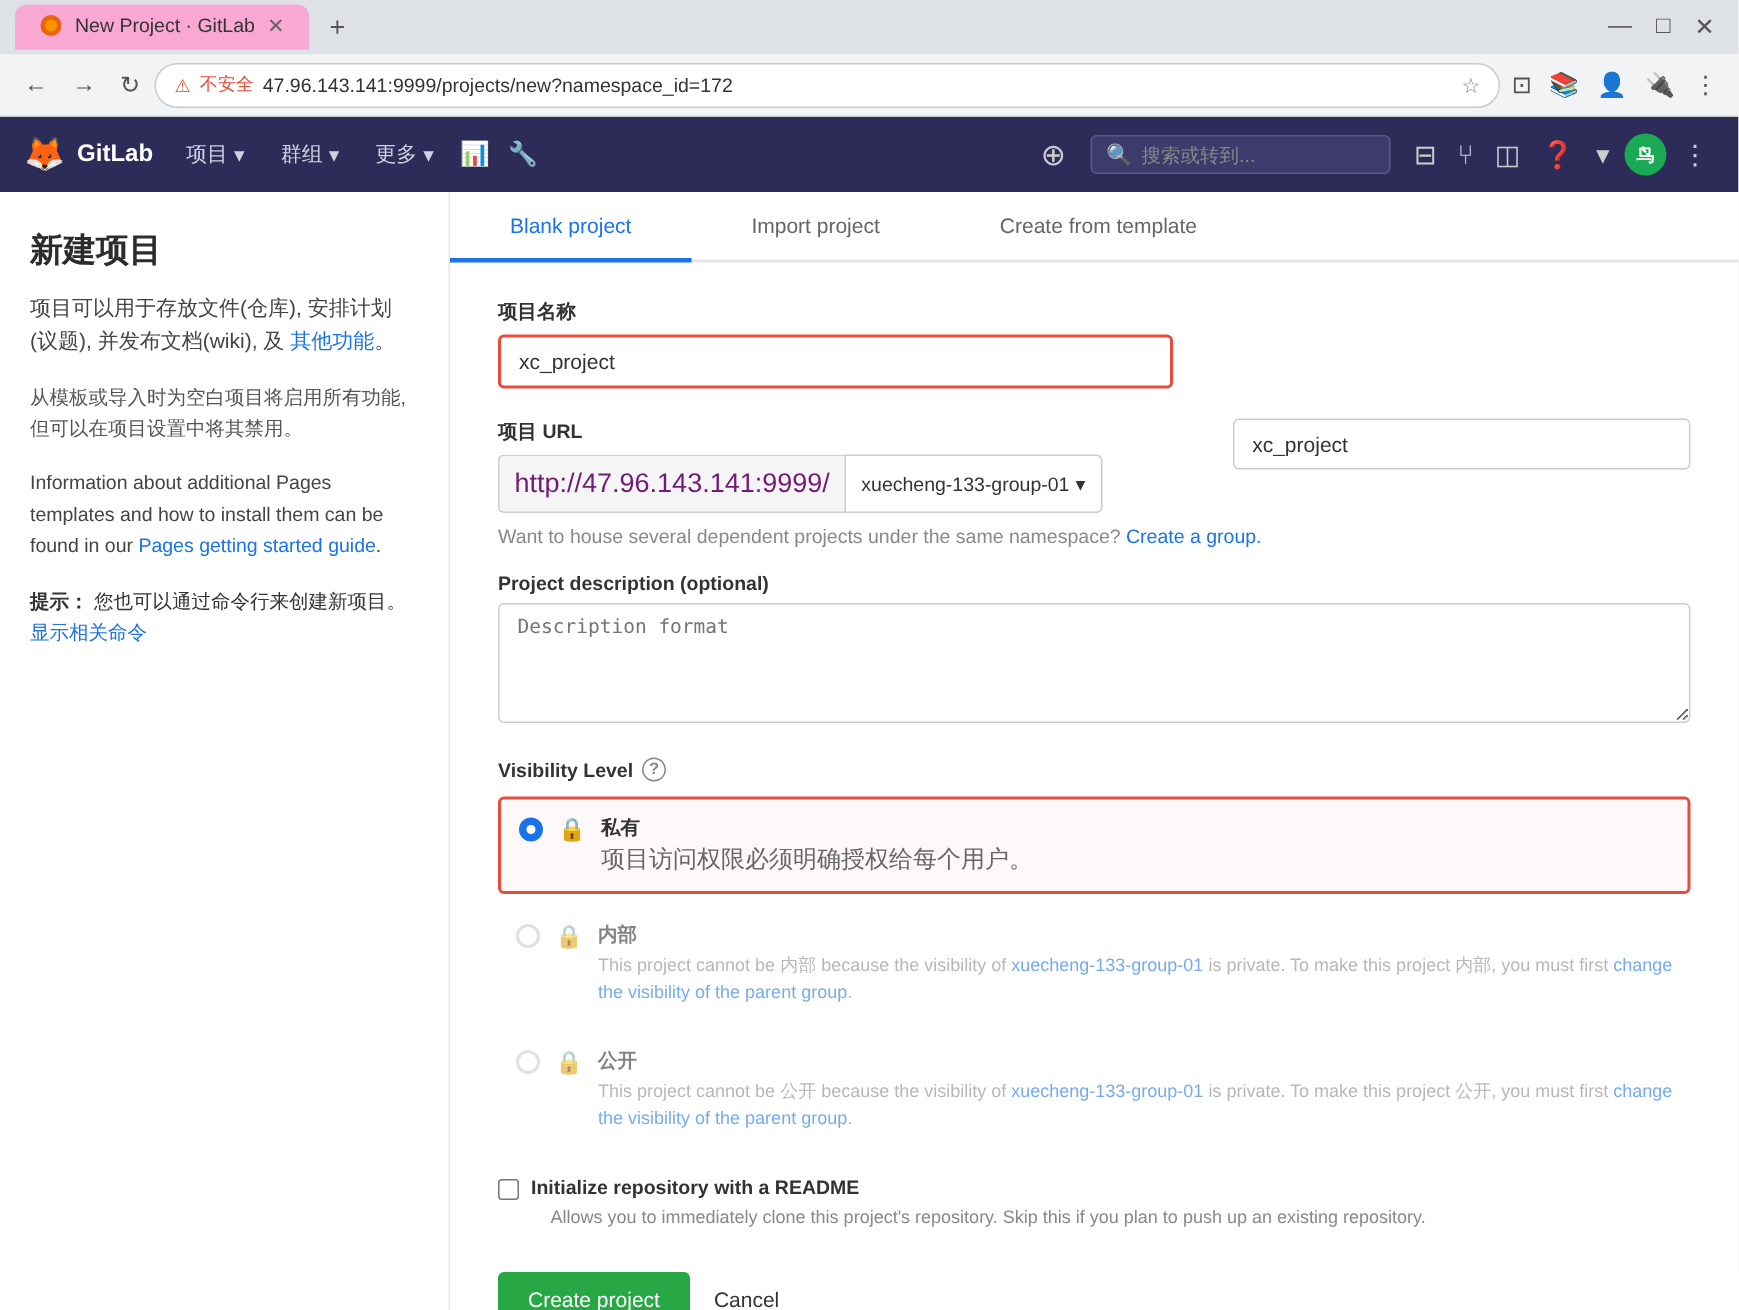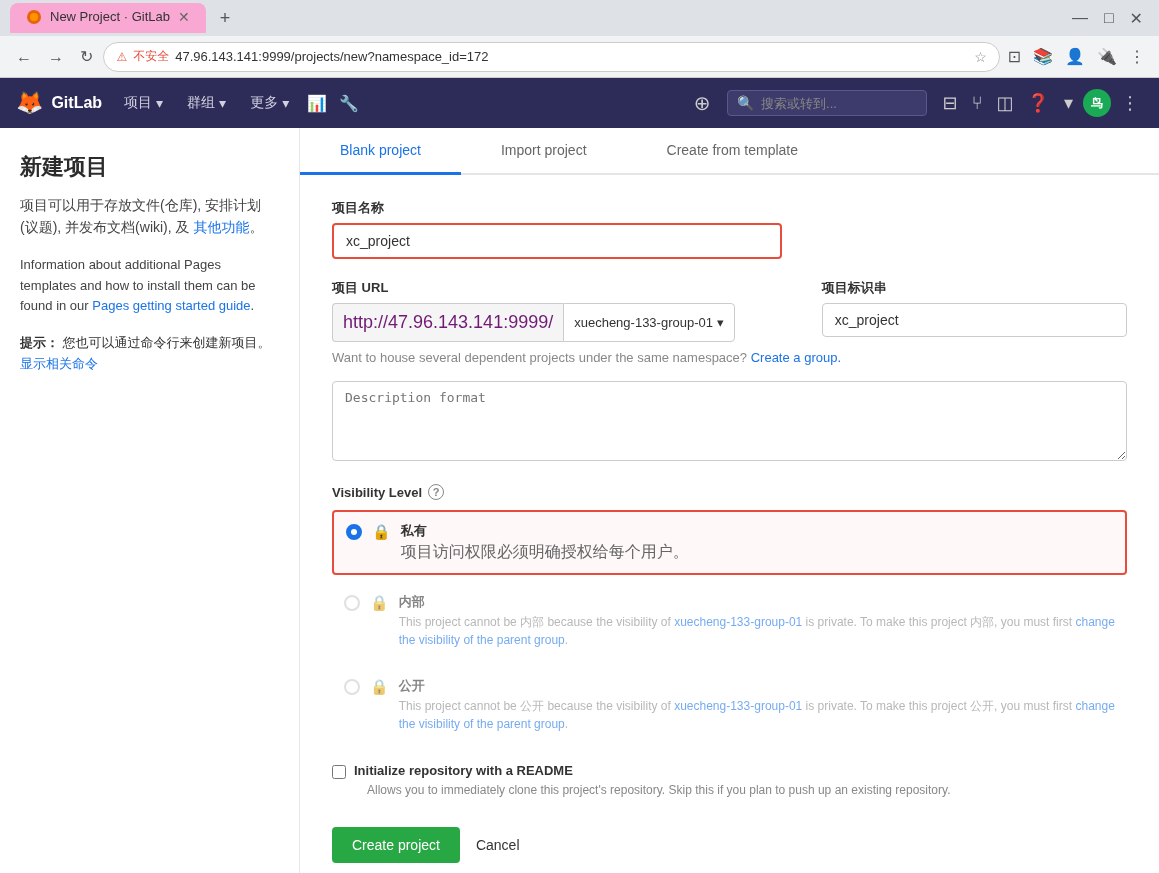--- a/index.html
+++ b/index.html
@@ -184,20 +184,21 @@
 </div>
 
 <div class="main-layout">
 
   <div class="sidebar">
     <h1 class="sidebar-title">新建项目</h1>
     <p class="sidebar-desc">
       项目可以用于存放文件(仓库), 安排计划(议题), 并发布文档(wiki), 及
       <a href="#">其他功能</a>。
     </p>
+    <p class="sidebar-note">从模板或导入时为空白项目将启用所有功能, 但可以在项目设置中将其禁用。</p>
     <p class="sidebar-info">
       Information about additional Pages templates and how to install them can be found in our <a href="#">Pages getting started guide</a>.
     </p>
     <p class="sidebar-tip">
       <span class="tip-label">提示：</span> 您也可以通过命令行来创建新项目。<a href="#">显示相关命令</a>
     </p>
   </div>
 
   <div class="content-area">
 
@@ -224,31 +225,31 @@
             <div class="url-prefix">
               <span>http://47.96.143.141:9999/</span>
             </div>
             <div class="namespace-select-wrap">
               <span>xuecheng-133-group-01</span>
               <span>▾</span>
             </div>
           </div>
         </div>
         <div class="url-group" style="flex:1;">
-          <label class="form-label">项目标识串</label>
           <input type="text" class="form-input" value="xc_project" style="">
         </div>
       </div>
 
       <div class="url-hint">
         <span>Want to house several dependent projects under the same namespace?</span>
         <a href="#"> Create a group.</a>
       </div>
 
       <div class="form-group" style="margin-top:16px;">
+        <label class="form-label">Project description (optional)</label>
         <textarea class="desc-textarea" placeholder="Description format" style=""></textarea>
       </div>
 
       <div class="visibility-section">
         <div class="visibility-title">
           <span>Visibility Level</span>
           <span style="cursor:pointer;color:#888;border:1px solid #888;border-radius:50%;width:16px;height:16px;font-size:11px;display:inline-flex;align-items:center;justify-content:center;">?</span>
         </div>
 
         <div class="visibility-option selected" style="position:relative;">

